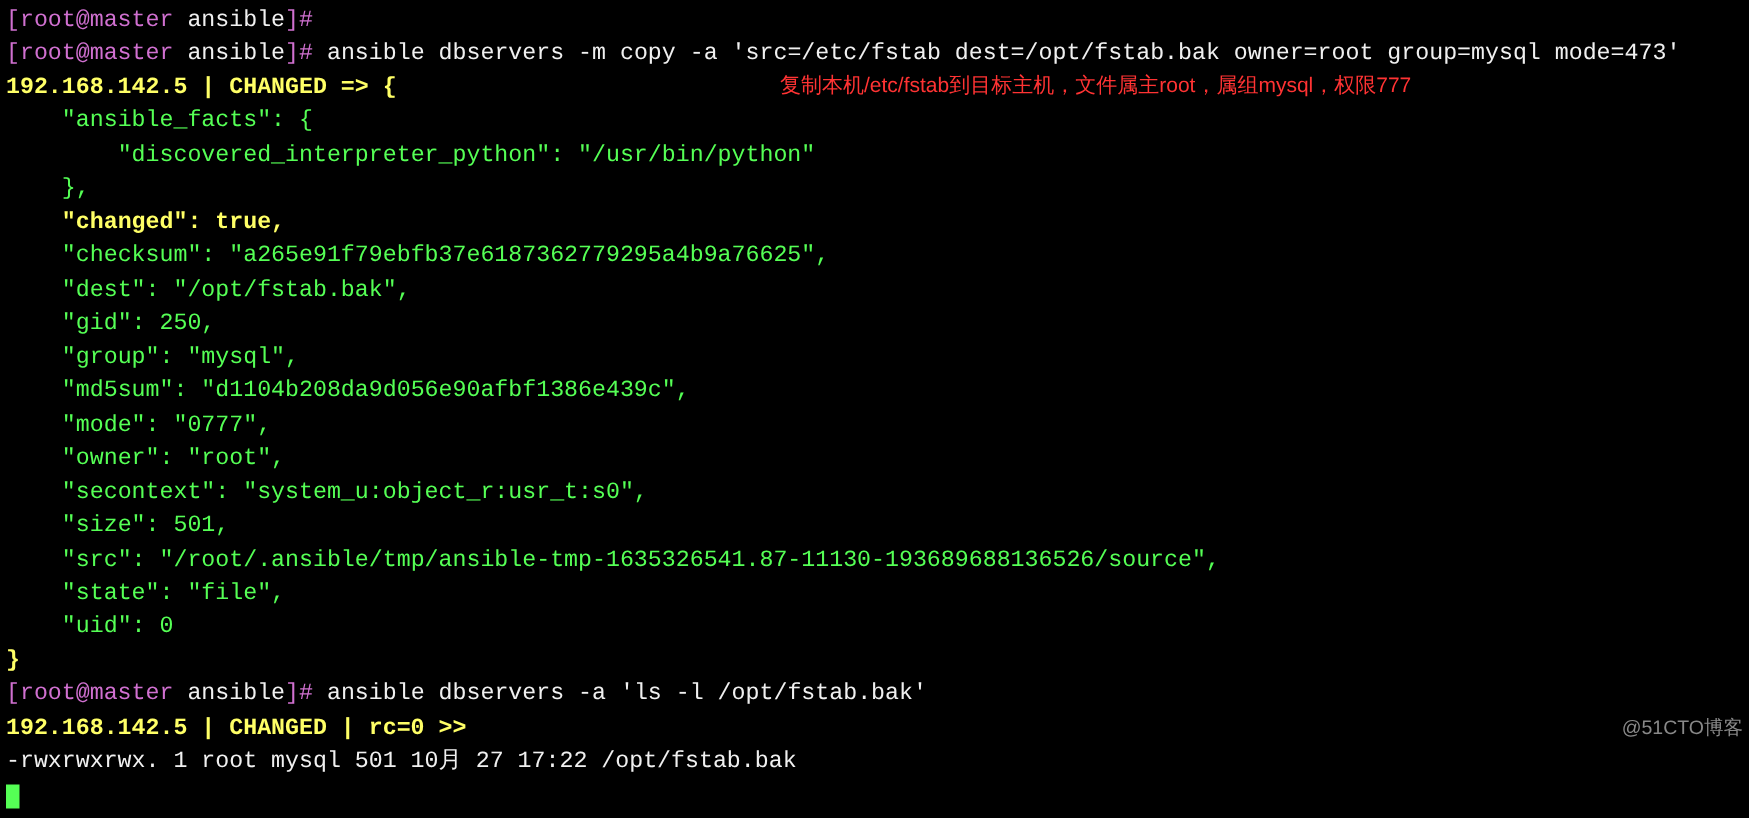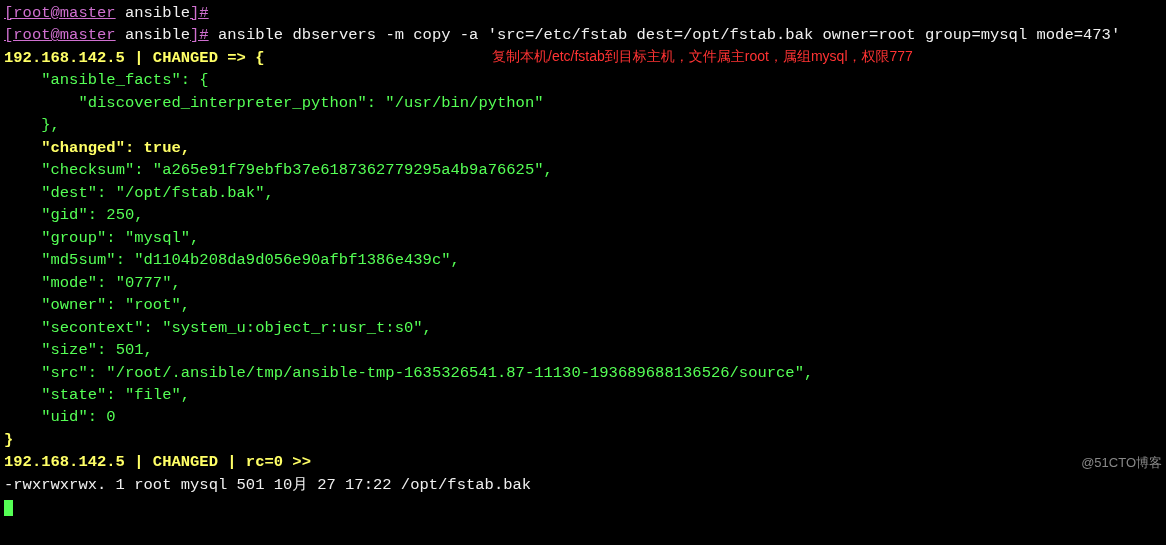--- a/index.html
+++ b/index.html
@@ -14,21 +14,21 @@
       box-sizing: border-box;
       overflow: hidden;
     }
     .line {
       white-space: pre-wrap;
       word-break: break-all;
     }
     .white { color: #f0f0f0; }
     .green { color: #55ff55; }
     .yellow { color: #ffff66; font-weight: bold; }
-    .magenta { color: #d070d0; text-decoration: underline; }
+    .magenta { color: #d070d0; }
     .grayright {
       color: #888888;
       float: right;
       font-size: 13px;
       margin-top: -20px;
       font-family: sans-serif;
     }
     .annotation {
       color: #ff3333;
       position: absolute;
@@ -45,39 +45,40 @@
     }
   </style>
 </head>
 <body>
 <div class="wrap">
 
 <div class="line"><span class="magenta">[root@master</span><span class="white"> </span><span class="white">ansible</span><span class="magenta">]#</span></div>
 
 <div class="line"><span class="magenta">[root@master</span><span class="white"> </span><span class="white">ansible</span><span class="magenta">]#</span><span class="white"> ansible dbservers -m copy -a 'src=/etc/fstab dest=/opt/fstab.bak owner=root group=mysql mode=473'</span></div>
 
-<div class="annotation" style="top:44px; left:488px;">复制本机/etc/fstab到目标主机，文件属主root，属组mysql，权限777</div>
+<div class="annotation" style="top:44px; left:516px;">复制本机/etc/fstab到目标主机，文件属主root，属组mysql，权限777</div>
 
 <div class="line yellow">192.168.142.5 | CHANGED =&gt; {</div>
 <div class="line green">    "ansible_facts": {</div>
 <div class="line green">        "discovered_interpreter_python": "/usr/bin/python"</div>
 <div class="line green">    },</div>
 <div class="line yellow">    "changed": true,</div>
 <div class="line green">    "checksum": "a265e91f79ebfb37e6187362779295a4b9a76625",</div>
 <div class="line green">    "dest": "/opt/fstab.bak",</div>
 <div class="line green">    "gid": 250,</div>
 <div class="line green">    "group": "mysql",</div>
 <div class="line green">    "md5sum": "d1104b208da9d056e90afbf1386e439c",</div>
 <div class="line green">    "mode": "0777",</div>
 <div class="line green">    "owner": "root",</div>
 <div class="line green">    "secontext": "system_u:object_r:usr_t:s0",</div>
 <div class="line green">    "size": 501,</div>
 <div class="line green">    "src": "/root/.ansible/tmp/ansible-tmp-1635326541.87-11130-193689688136526/source",</div>
 <div class="line green">    "state": "file",</div>
 <div class="line green">    "uid": 0</div>
 <div class="line yellow">}</div>
 
+<div class="line"><span class="magenta">[root@master</span><span class="white"> </span><span class="white">ansible</span><span class="magenta">]#</span><span class="white"> ansible dbservers -a 'ls -l /opt/fstab.bak'</span></div>
 
 <div class="line yellow">192.168.142.5 | CHANGED | rc=0 &gt;&gt;</div>
 <div class="line white"><span>-rwxrwxrwx. 1 root mysql 501 10月 27 17:22 /opt/fstab.bak</span><span class="grayright">@51CTO博客</span></div>
 <div class="line"><span class="cursorblk"></span></div>
 
 </div>
 
 </body></html>

